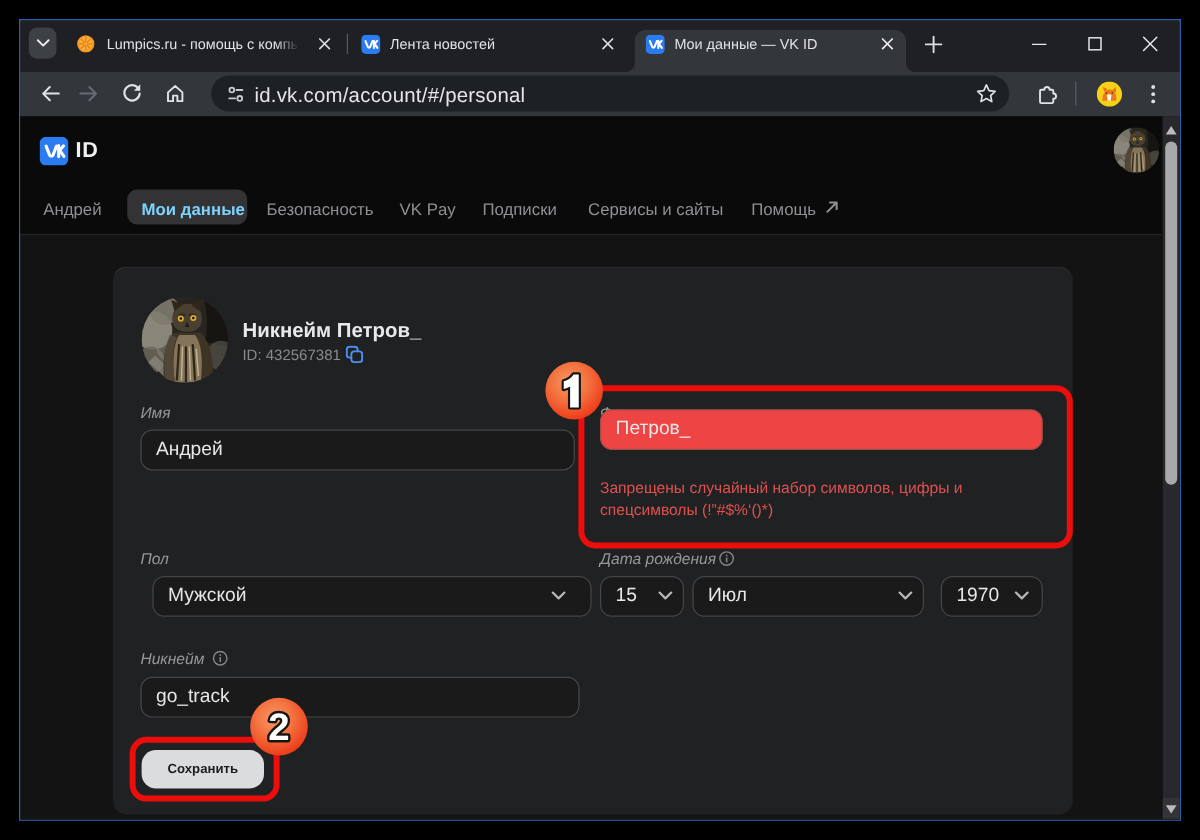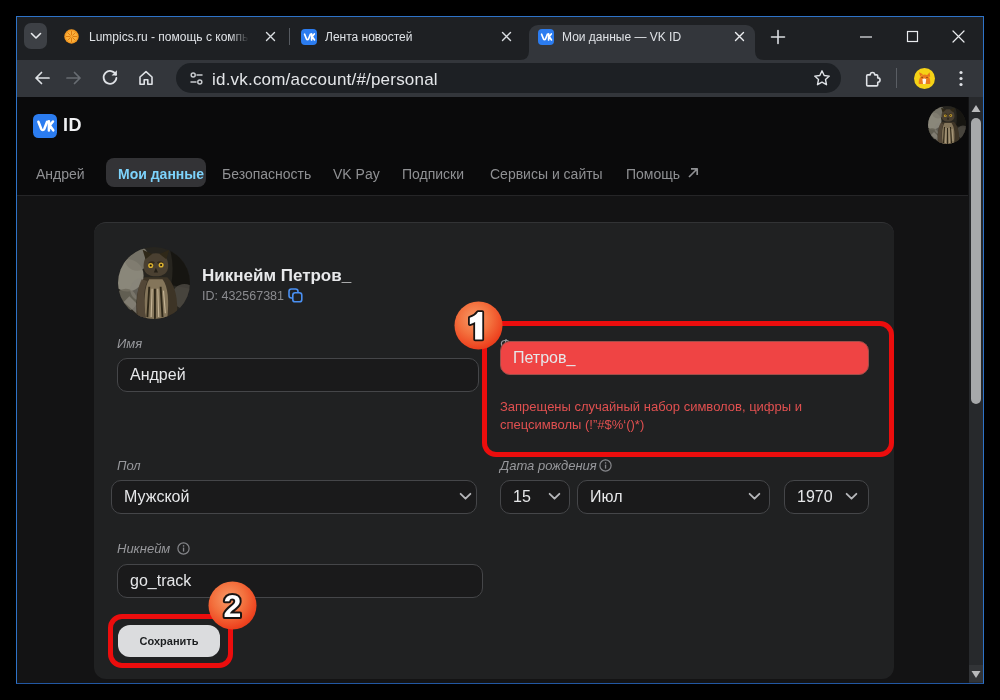--- a/index.html
+++ b/index.html
@@ -261,21 +261,21 @@
 <svg class="abs" style="left:288px;top:288px" width="15" height="15" viewBox="0 0 15 15">
     <g fill="none" stroke="#4a90f2" stroke-width="1.6">
       <rect x="1" y="1" width="9" height="9" rx="2.4"></rect>
       <rect x="4.8" y="4.8" width="9" height="9" rx="2.4" fill="#202122"></rect>
     </g>
   </svg>
 
 <div class="lbl" style="left:117px;top:336px">Имя</div>
 <div class="field" style="left:117px;top:358px;width:362px">Андрей</div>
 <div class="lbl" style="left:117px;top:458px">Пол</div>
-<div class="field" style="left:111px;top:480px;width:366px">Мужской</div>
+<div class="field" style="left:127px;top:480px;width:366px">Мужской</div>
 <svg class="chev" style="left:458px;top:490px" viewBox="0 0 12 12">
     <path d="M1.5 3.5 L6 8 L10.5 3.5" stroke="#b6b7ba" stroke-width="1.7" fill="none" stroke-linecap="round" stroke-linejoin="round"></path>
   </svg>
 <div class="lbl" style="left:117px;top:541px">Никнейм</div>
 <svg class="abs" style="left:177px;top:542px" width="13" height="13" viewBox="0 0 13 13">
     <circle cx="6.5" cy="6.5" r="5.6" fill="none" stroke="#85868a" stroke-width="1.2"></circle>
     <rect x="5.9" y="5.6" width="1.3" height="4" fill="#85868a"></rect>
     <rect x="5.9" y="3.2" width="1.3" height="1.4" fill="#85868a"></rect>
   </svg>
 <div class="field" style="left:117px;top:564px;width:366px">go_track</div>

